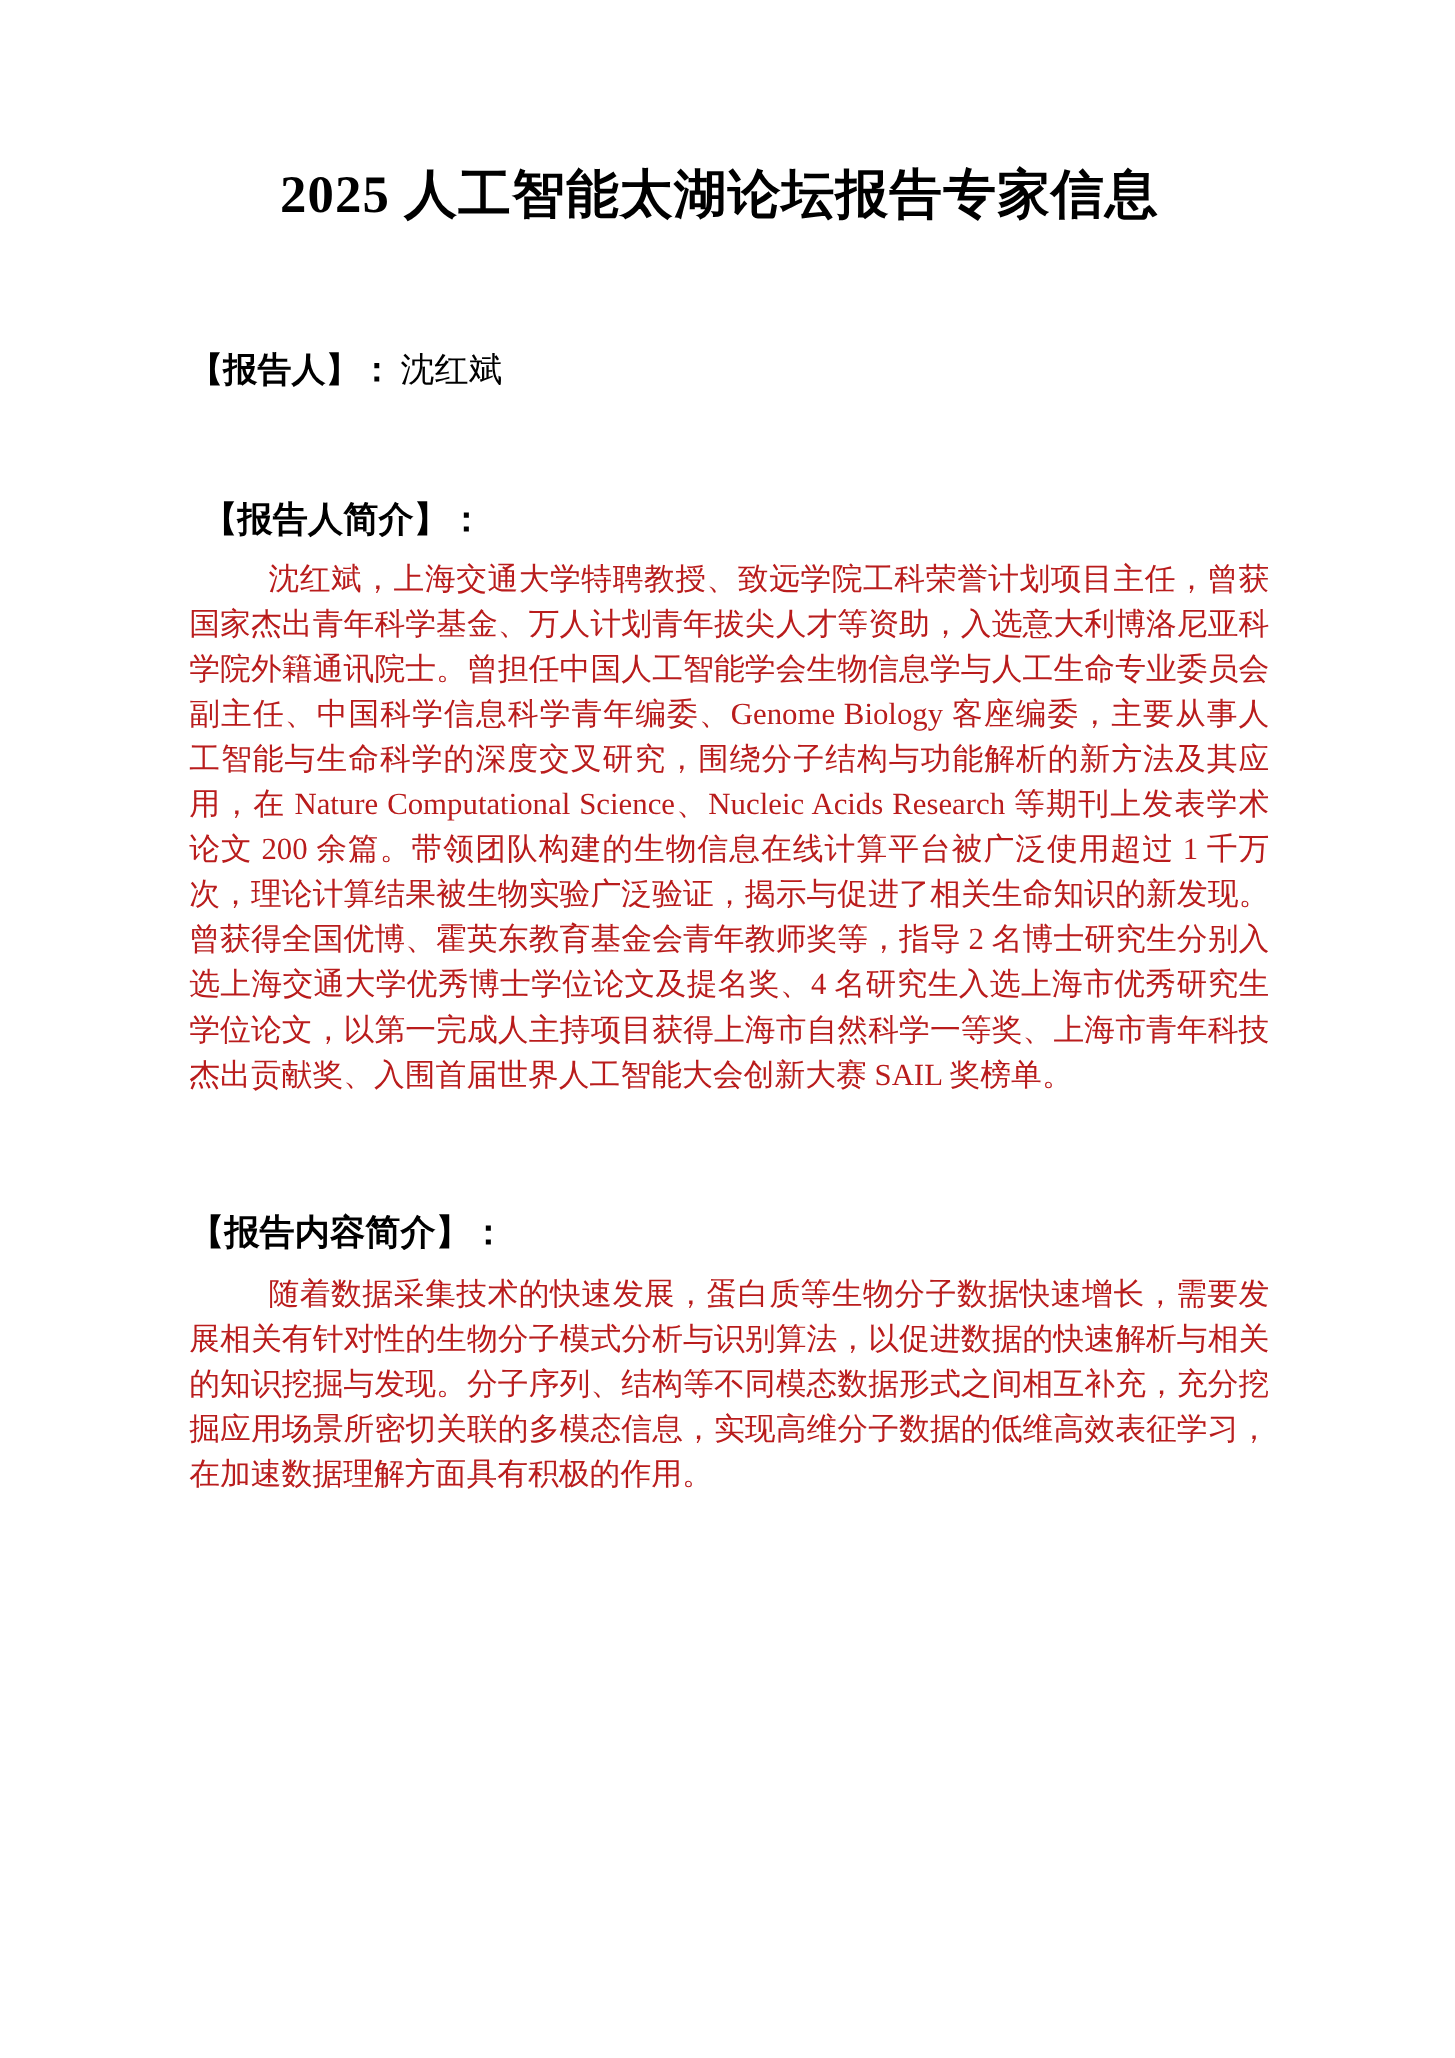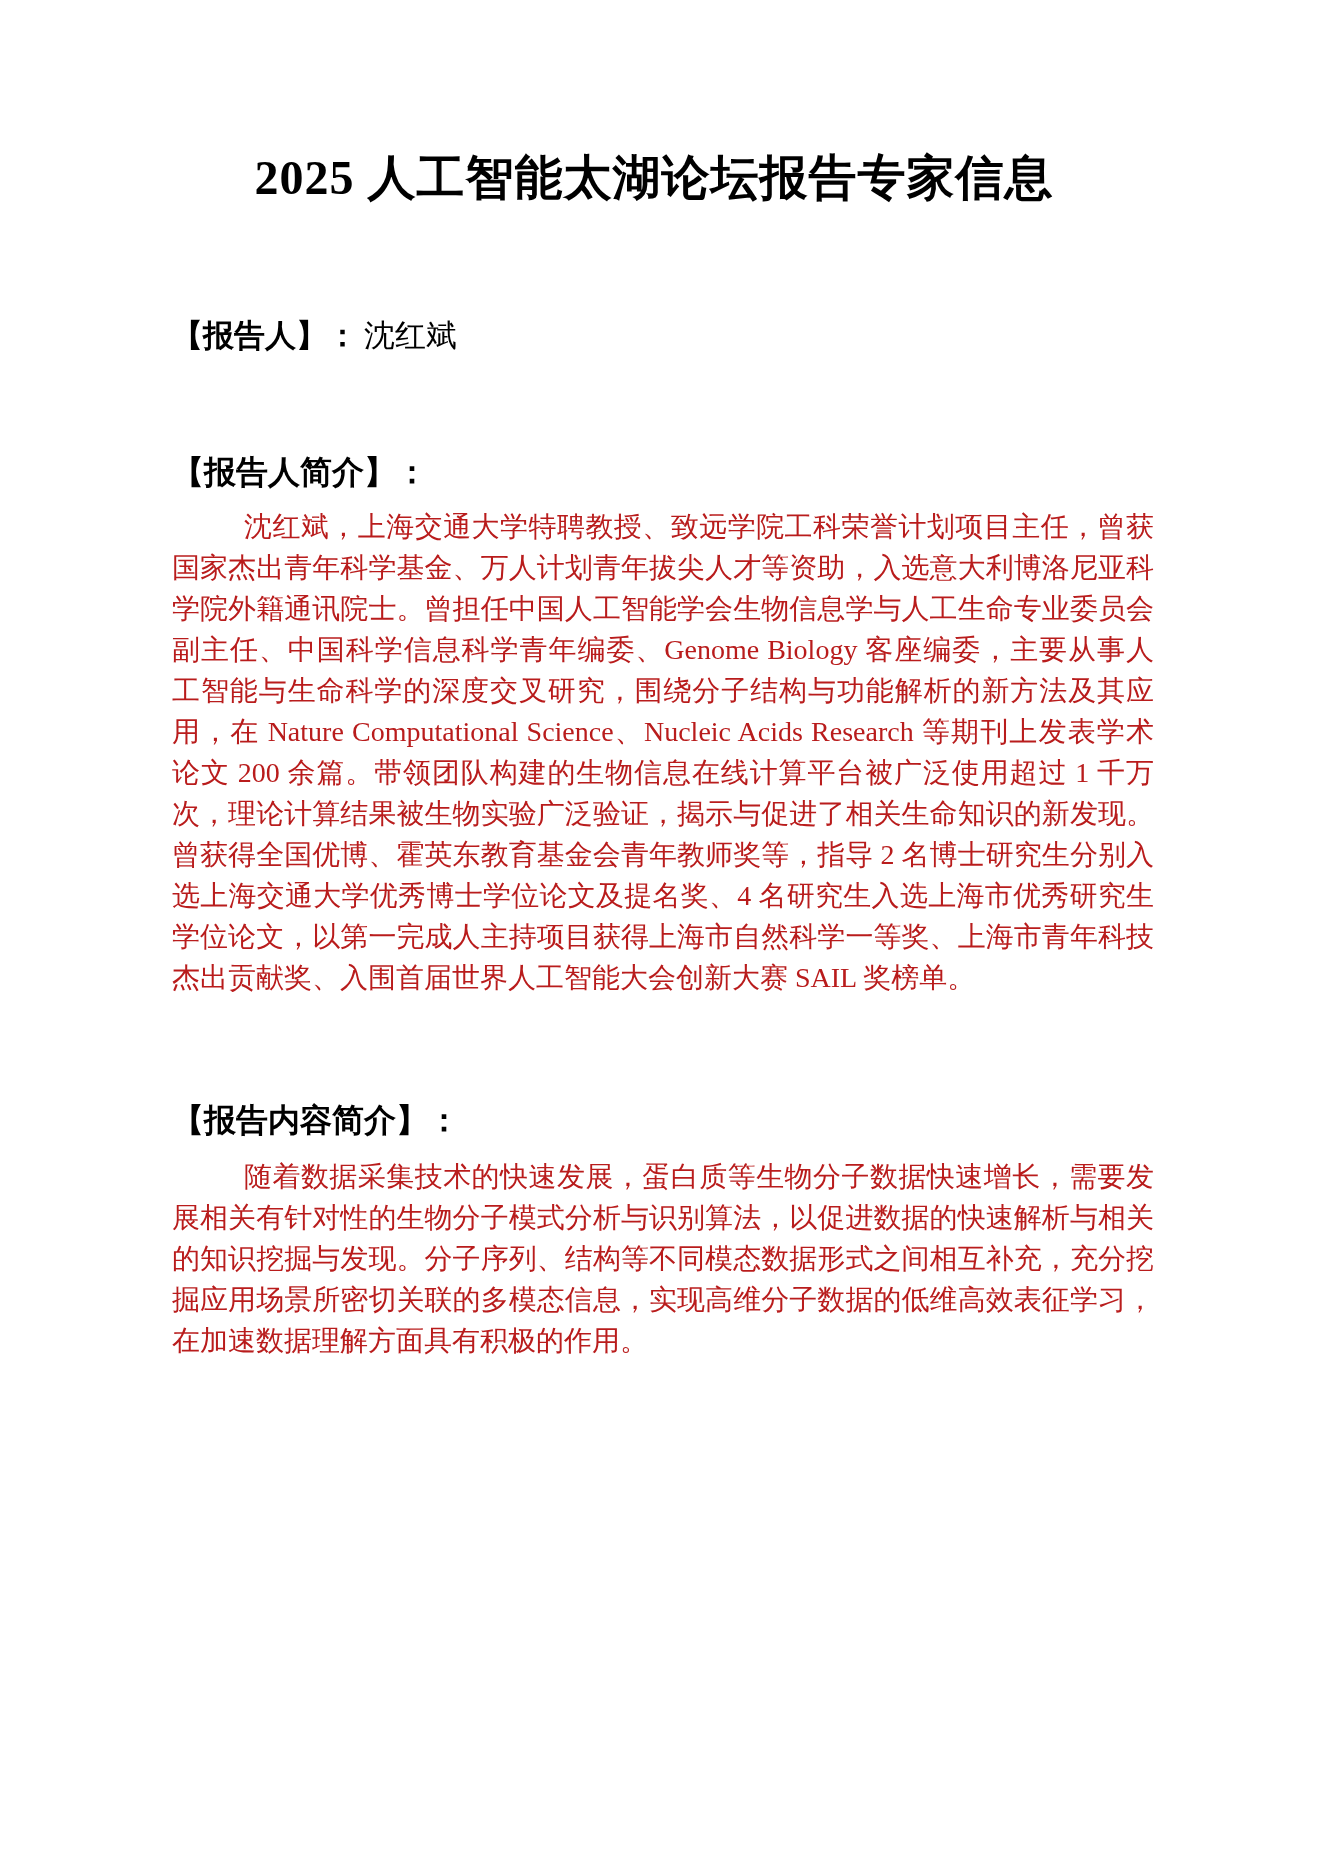--- a/index.html
+++ b/index.html
@@ -36,21 +36,21 @@
   .meta-speaker { top: 316px; }
   .meta-topic   { top: 383px; }
   .sec-heading {
     position: absolute;
     left: 172px;
     font-size: 32px;
     font-weight: bold;
     line-height: 1.3;
     color: #000000;
   }
-  .heading-bio     { top: 452px; }
+  .heading-bio     { top: 452px; margin-left: 12px; }
   .heading-content { top: 1100px; }
   .label { font-weight: bold; }
   .value { font-weight: normal; margin-left: 6px; }
   .body-para {
     position: absolute;
     left: 172px;
     width: 982px;
     font-size: 28px;
     line-height: 41px;
     text-align: justify;

